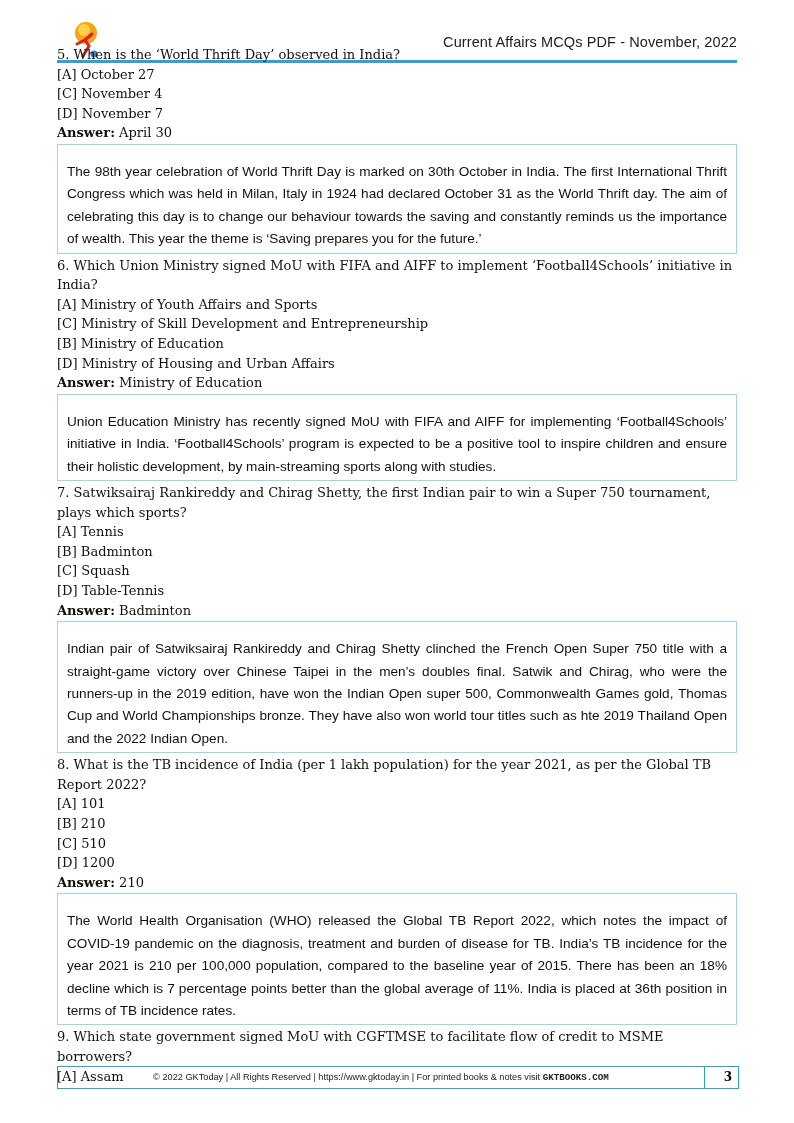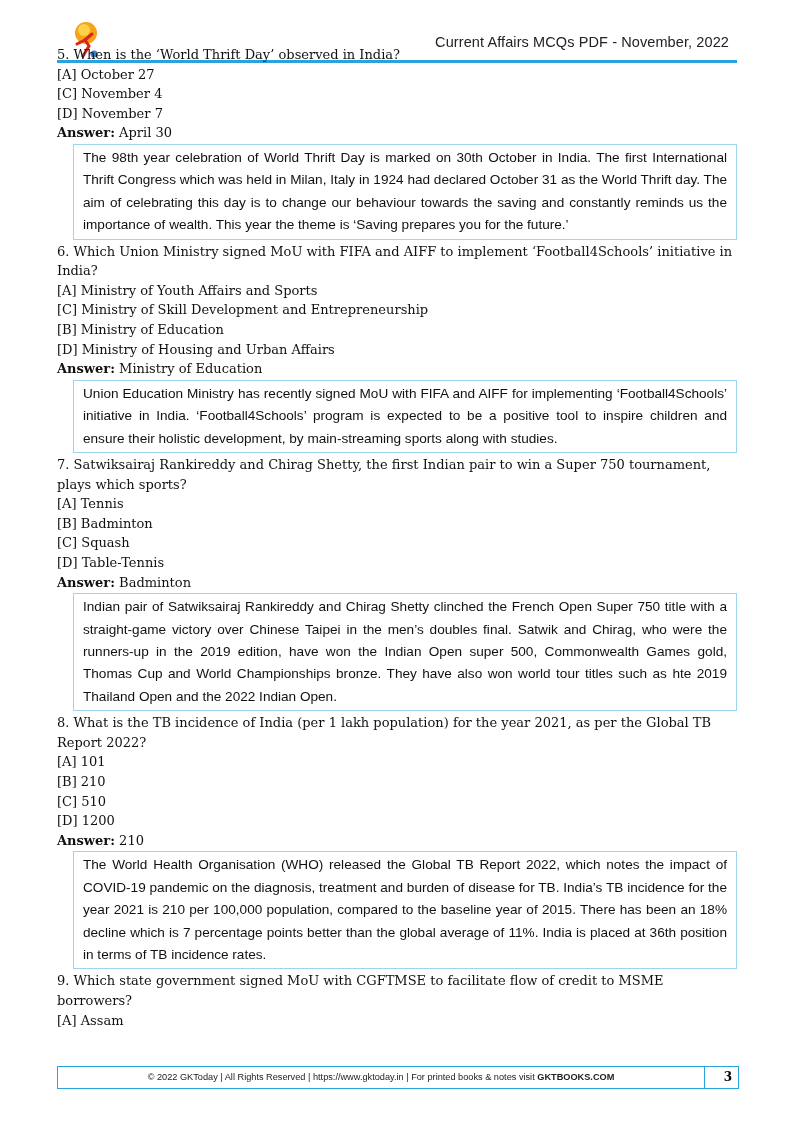--- a/index.html
+++ b/index.html
@@ -3,49 +3,49 @@
 <meta charset="utf-8">
 <style>
   html, body { margin: 0; padding: 0; background: #ffffff; }
   body { width: 794px; height: 1123px; position: relative; overflow: hidden; }
   .header {
     position: absolute; left: 57px; top: 20px; width: 680px; height: 40px;
     border-bottom: 3px solid #29a3df;
   }
   .logo { position: absolute; left: 8px; top: 0; width: 40px; height: 40px; }
   .header-title {
-    position: absolute; right: 8px; top: 14px;
+    position: absolute; right: 0; top: 14px;
     font-family: "Liberation Sans", sans-serif; font-size: 14.5px; color: #222;
     letter-spacing: 0.1px;
   }
   .content {
     position: absolute; left: 57px; top: 45px; width: 680px;
     font-family: "DejaVu Serif", serif; font-size: 13px; color: #111;
     line-height: 19.6px;
   }
   .q-text { margin: 0; }
   .opt { margin: 0; }
   .ans { margin: 0; }
   .ans b { font-weight: bold; }
   .explain {
     border: 1px solid #9bd6ee;
-    margin: 1px 0 2px 16px;
-    padding: 2px 9px 2px 9px;
+    margin: 1px 0 2px 0;
+    padding: 16px 9px 2px 9px;
     font-family: "Liberation Sans", sans-serif; font-size: 13.6px;
     line-height: 22.4px; text-align: justify; color: #111;
   }
   .footer {
     position: absolute; left: 57px; top: 1066px; width: 680px; height: 21px;
     border: 1px solid #29a3df; display: flex;
   }
   .footer-text {
     flex: 1; text-align: center; font-family: "Liberation Sans", sans-serif;
     font-size: 9.2px; line-height: 21px; color: #222;
   }
-  .footer-text b { font-weight: bold; }
+  .footer-text b { font-weight: bold; font-family: Liberation Mono, monospace; }
   .page-num {
     width: 34px; border-left: 1px solid #29a3df; text-align: right; padding-right: 6px;
     box-sizing: border-box;
     font-family: "DejaVu Serif", serif; font-weight: bold; font-size: 12px; line-height: 21px;
   }
 </style>
 </head>
 <body>
 
 <div class="header">

